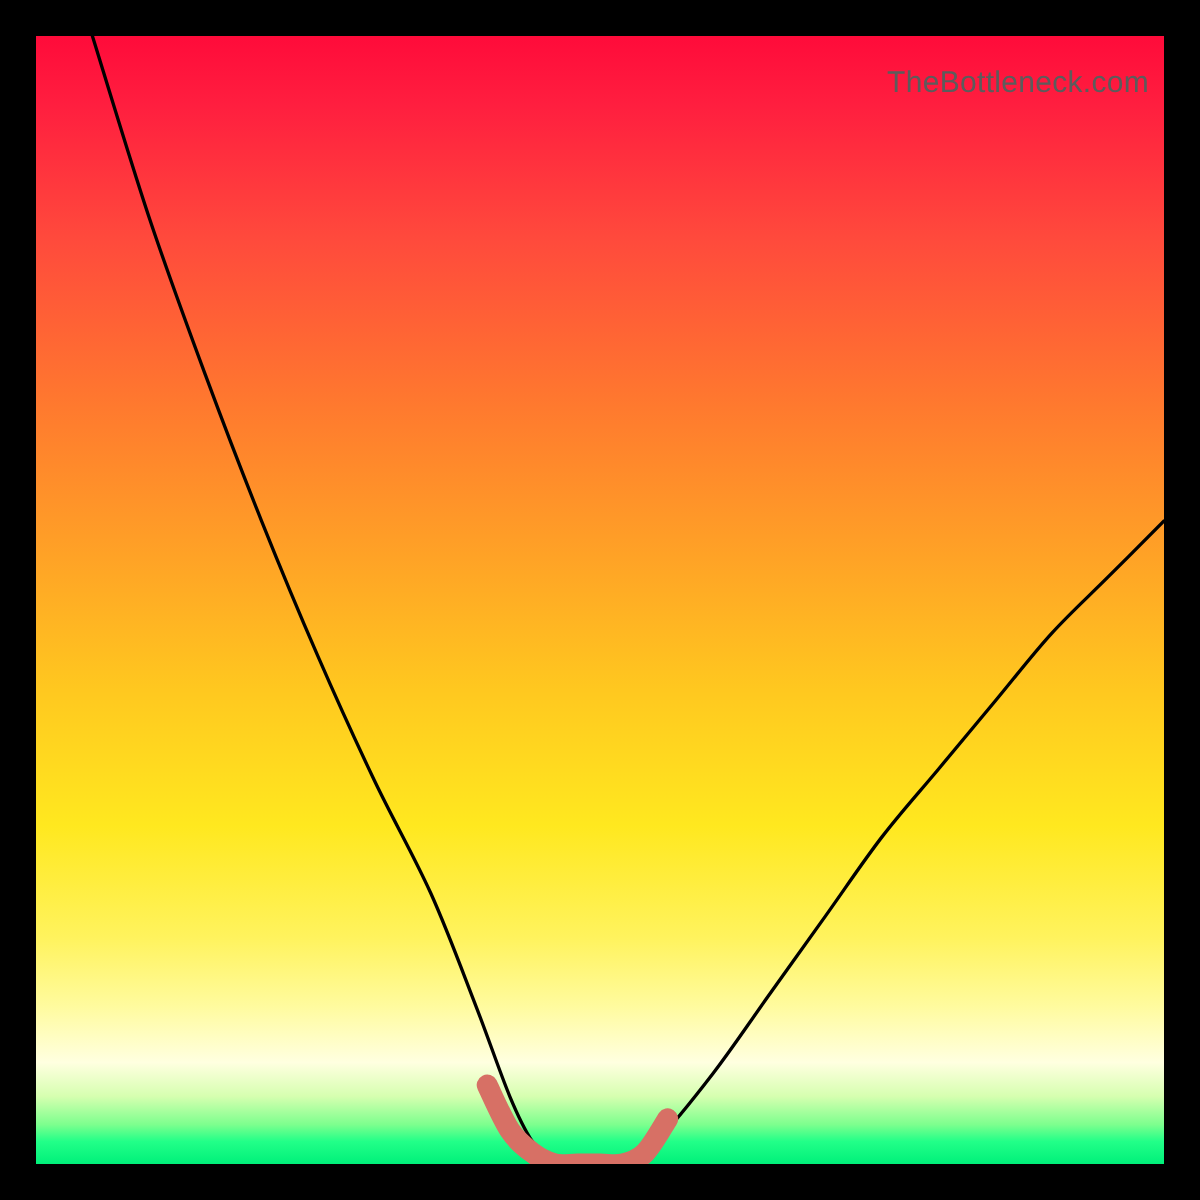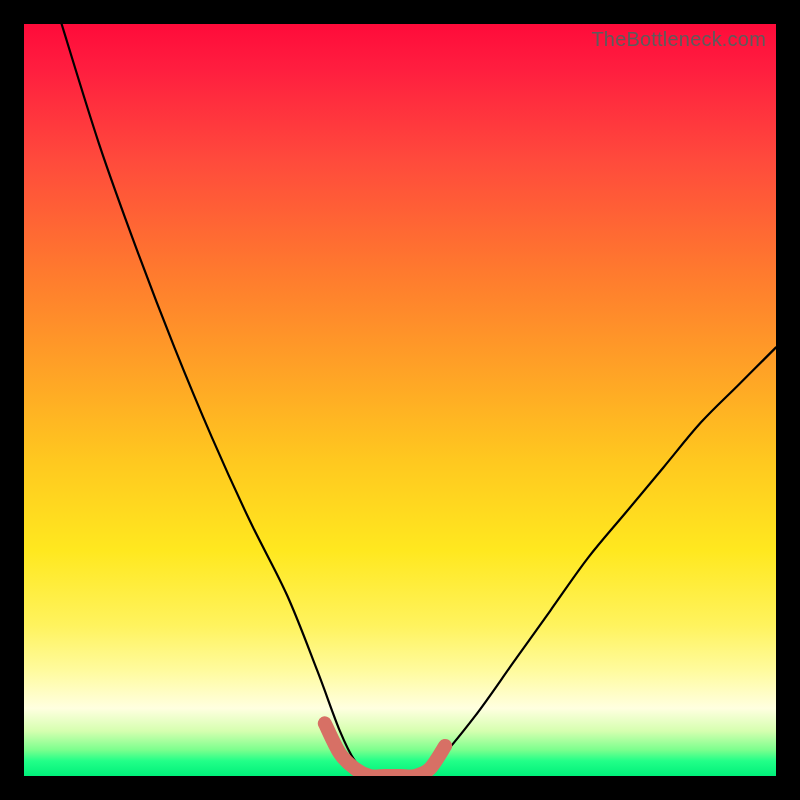--- a/index.html
+++ b/index.html
@@ -37,21 +37,21 @@
       #fffb9e 86%,
       #ffffe0 91%,
       #d6ffb0 94%,
       #7dff8e 96.5%,
       #22ff88 98%,
       #00f07a 100%
     );
   }
   .watermark {
     position: absolute;
-    top: 4px;
+    top: 20px;
     right: 10px;
     color: #5c5c5c;
     font-size: 20px;
     letter-spacing: 0.2px;
     user-select: none;
     text-align: center;
   }
   svg.curve {
     position: absolute;
     left: 0;

